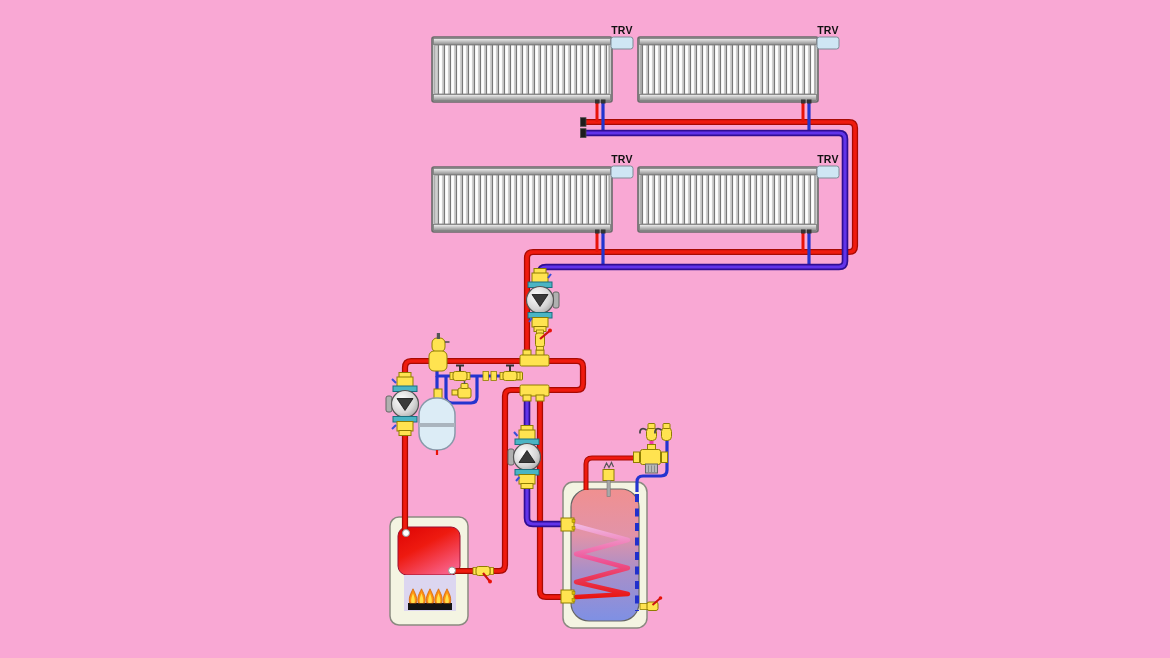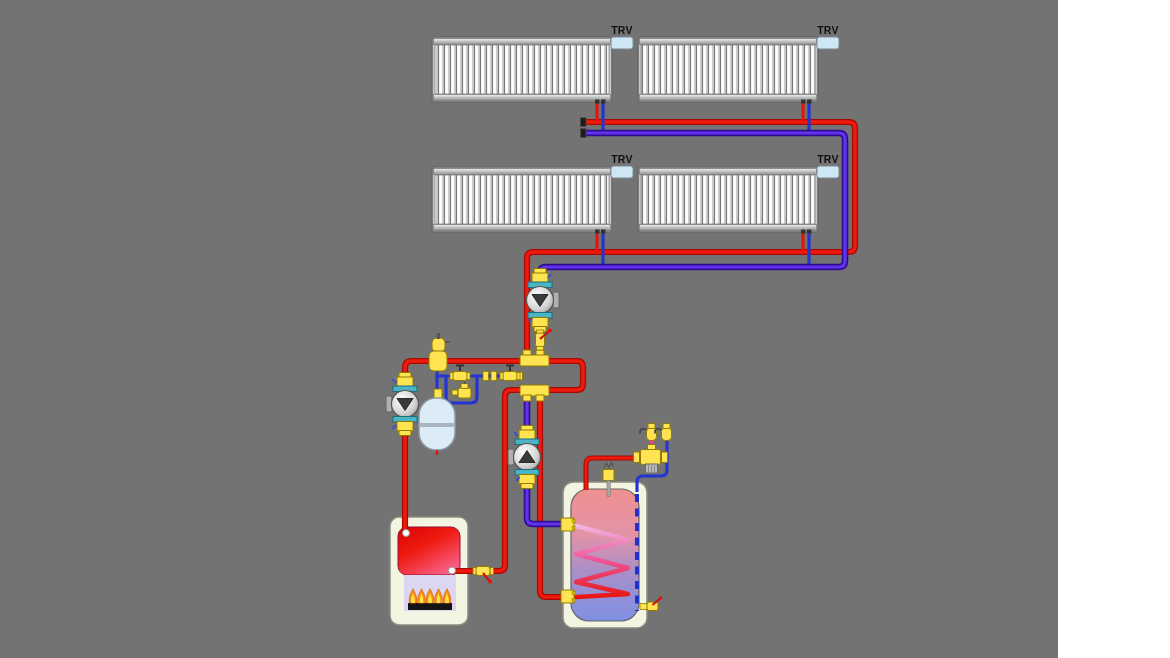--- a/index.html
+++ b/index.html
@@ -1,16 +1,16 @@
 <!DOCTYPE html>
 <html><head>
 <meta charset="utf-8">
 <style>
   html,body{margin:0;padding:0;background:#ffffff;}
-  .stage{position:relative;width:1058px;height:658px;background:#737373;overflow:hidden;
+  .stage{position:relative;width:1170px;height:658px;background:#f9a8d4;overflow:hidden;
          font-family:"Liberation Sans", sans-serif;text-decoration:underline;}
   svg text.trv{font-family:"Liberation Sans", sans-serif;font-size:10.5px;font-weight:700;
                fill:#111;letter-spacing:.3px;}
 </style>
 </head>
 <body>
 
 <div class="stage">
 <svg viewBox="0 0 1170 658" width="1170" height="658">
   <defs>

